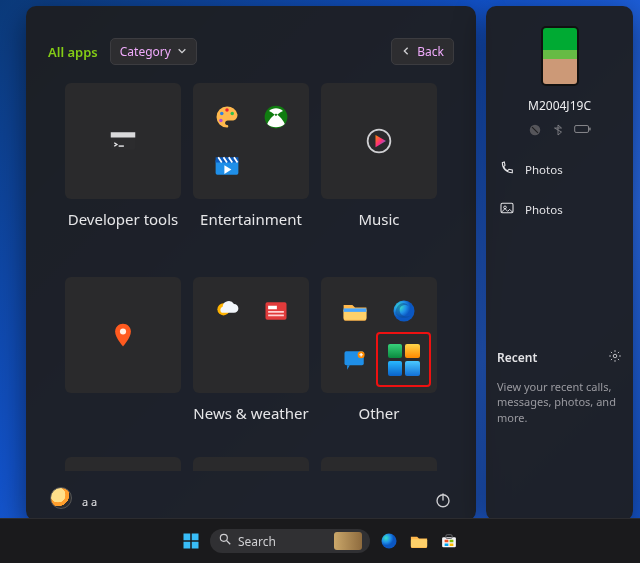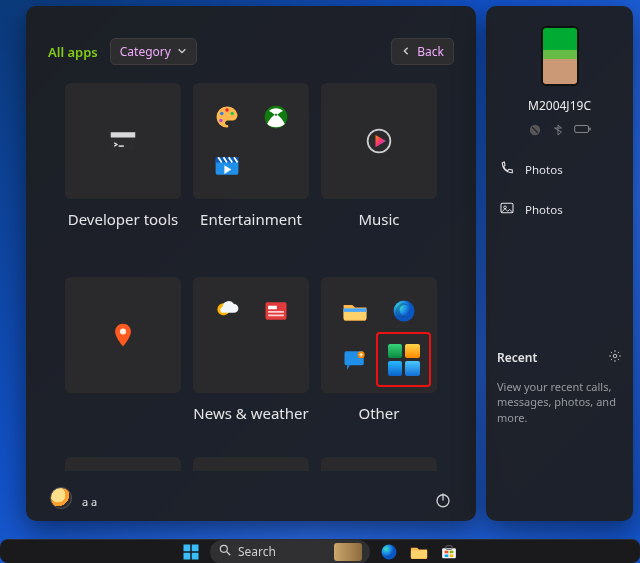--- a/index.html
+++ b/index.html
@@ -119,25 +119,24 @@
   .phone-name { text-align:center; font-size: 12px; margin-top: 4px; color:#f0f0f2; }
   .status-icons { display:flex; gap:10px; justify-content:center; color:#8b8b90; margin-top:2px; margin-bottom:6px;}
   .side-item { display:flex; align-items:center; gap:10px; padding:7px 2px; cursor:pointer; }
   .side-item svg { flex:0 0 auto; }
   .recent-head { display:flex; align-items:center; justify-content:space-between; margin-top: 116px; }
   .recent-head .rt { font-weight:600; font-size:12px; }
   .recent-sub { color:#9a9aa0; font-size:11px; line-height:1.4; margin-top:6px; }
 
   
   .taskbar {
-    position:absolute; left:0; right:0; bottom:0; height:24px;
+    position:absolute; left:0; right:0; bottom:0; height:45px;
     background:#1a1a1c;
     display:flex; align-items:center; justify-content:center; gap:8px;
     border-top:1px solid #2c2c2f;
-    border-radius:8px;
   }
   .tb-icon { width:22px; height:22px; display:flex; align-items:center; justify-content:center; cursor:pointer; border-radius:4px;}
   .tb-search {
     display:flex; align-items:center; background:#303033; border-radius:14px; height:24px; width:160px; padding:0 8px 0 8px; gap:6px; cursor:pointer;
   }
   .tb-search span { color:#cfcfd2; font-size:12px; }
   .tb-img { width:28px; height:18px; background:linear-gradient(90deg,#caa76a,#8e6b3e); border-radius:3px; }
 
   
   .i { width:28px; height:28px; }

